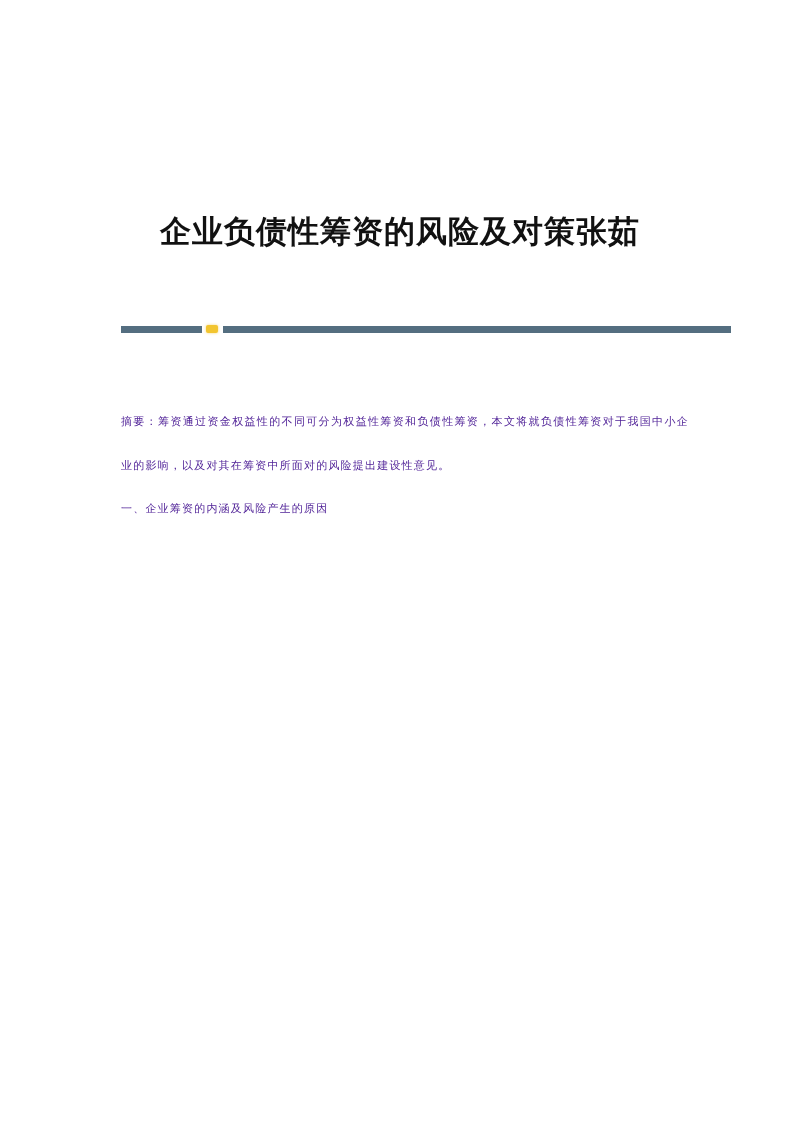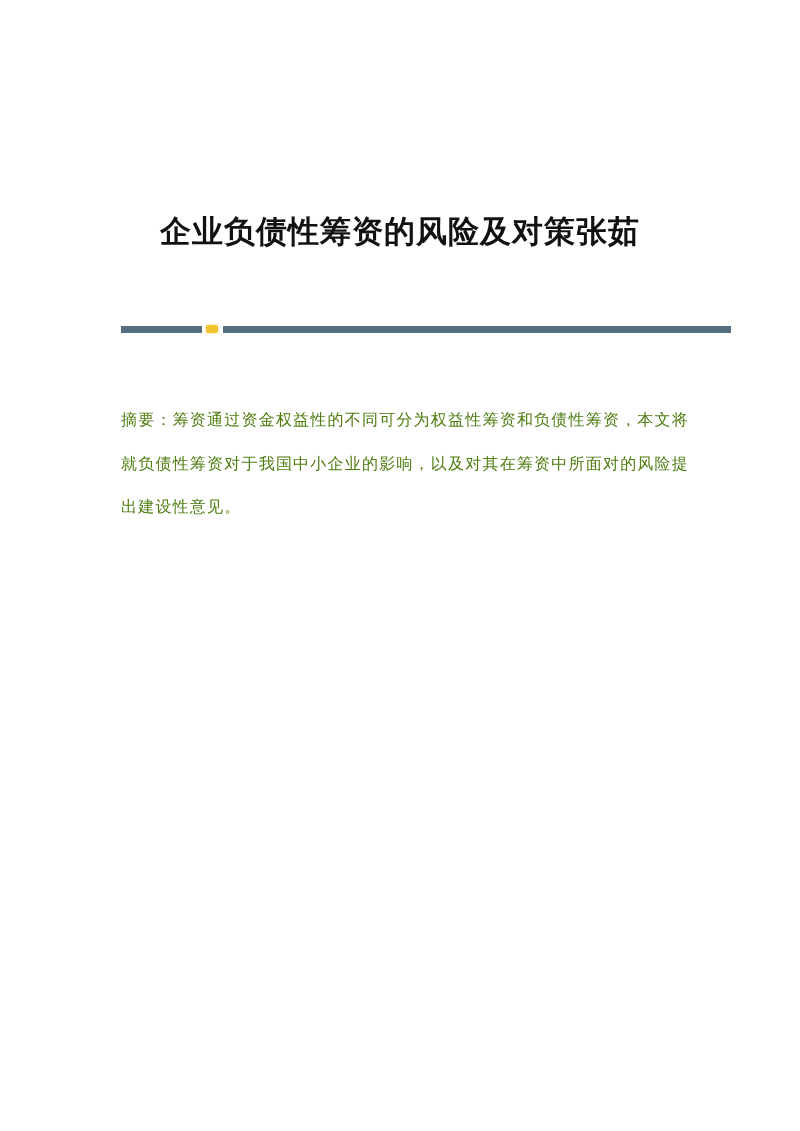--- a/index.html
+++ b/index.html
@@ -58,25 +58,24 @@
       top: 0;
       width: 508px;
       height: 7px;
       background: #546e80;
     }
     .body-text {
       position: absolute;
       top: 400px;
       left: 121px;
       width: 568px;
-      font-size: 16px;
+      font-size: 11px;
       line-height: 43.5px;
-      color: #4d7c0f;
+      color: #4c1d95;
       letter-spacing: 1.2px;
-      font-family: Liberation Mono, monospace;
     }
     .body-text p {
       margin: 0 0 0 0;
     }
     .body-text p + p {
       margin-top: 0;
     }
     .para {
       text-align: justify;
     }
@@ -87,13 +86,14 @@
 <h1 class="page-title">企业负债性筹资的风险及对策张茹</h1>
 
 <div class="divider">
   <div class="seg-left"></div>
   <div class="badge"></div>
   <div class="seg-right"></div>
 </div>
 
 <div class="body-text">
   <p class="para">摘要：筹资通过资金权益性的不同可分为权益性筹资和负债性筹资，本文将就负债性筹资对于我国中小企业的影响，以及对其在筹资中所面对的风险提出建设性意见。</p>
+  <p class="para">一、企业筹资的内涵及风险产生的原因</p>
 </div>
 
 </body></html>

